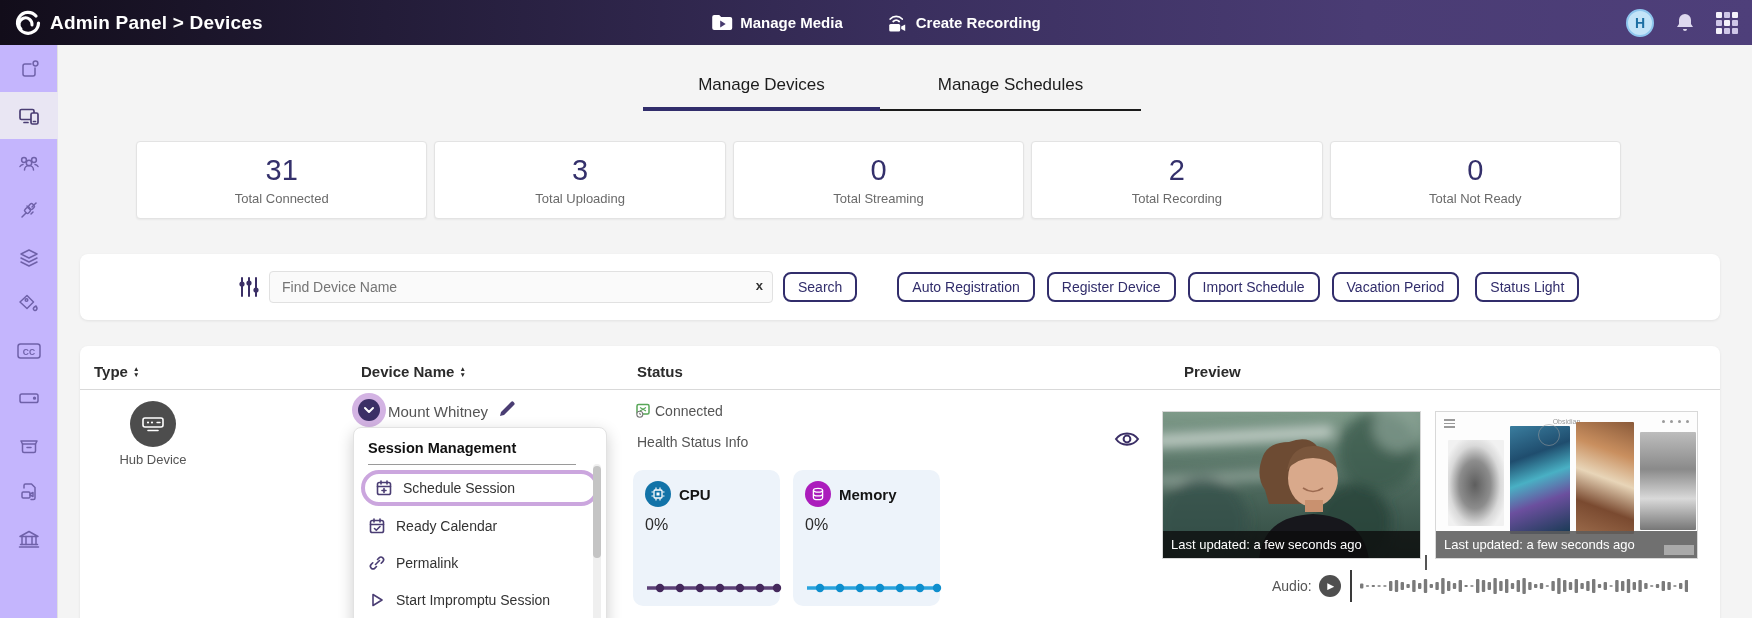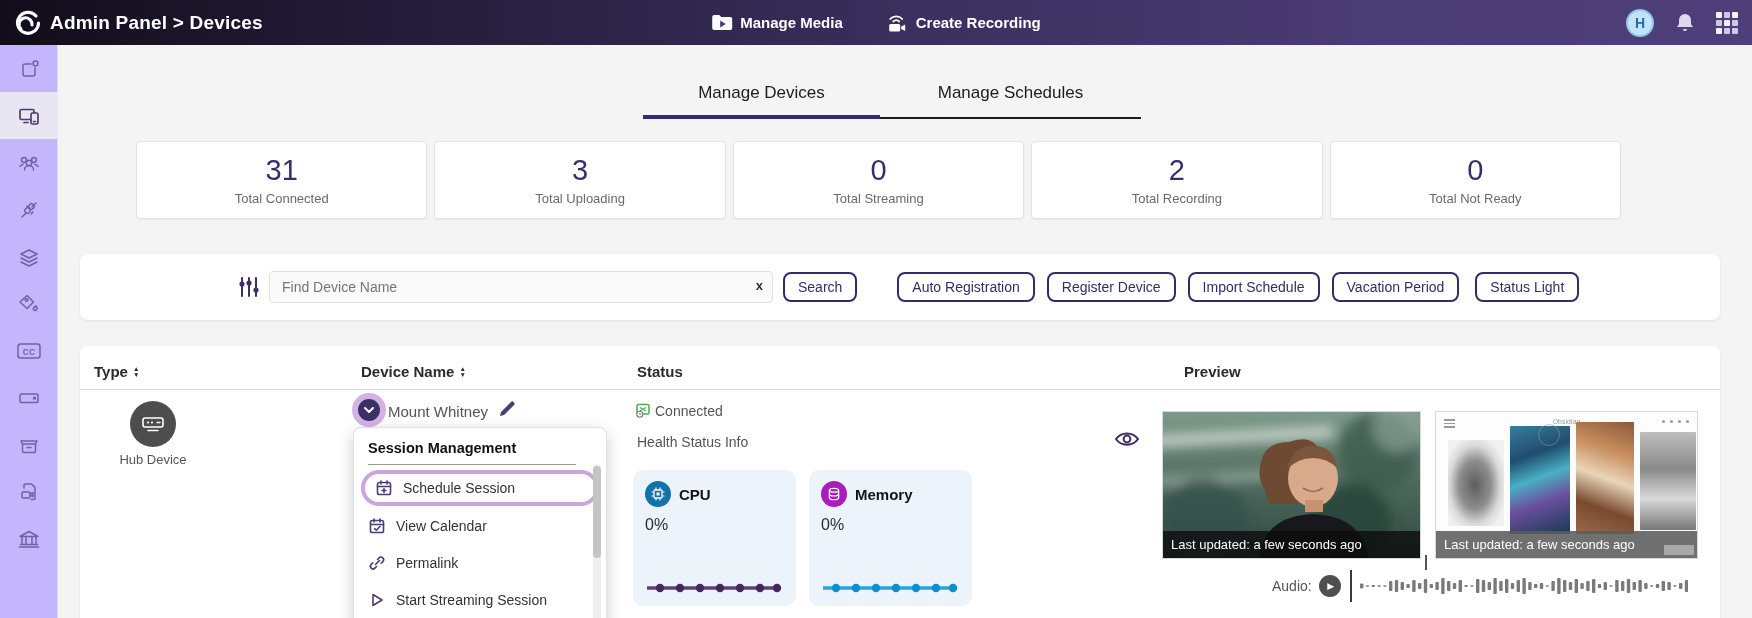--- a/index.html
+++ b/index.html
@@ -27,21 +27,21 @@
     border-right:1px solid #e2e2e2; z-index:20; }
   .side-item { width:58px; height:47px; display:flex; align-items:center; justify-content:center; cursor:pointer; }
   .side-item.active { background:#e9e6f3; }
   .side-item svg { stroke:#6f61a9; fill:none; stroke-width:1.5; stroke-linecap:round; stroke-linejoin:round; }
   .side-item.active svg { stroke:#4a3d73; stroke-width:1.7; }
 
   
   .main { position:absolute; left:58px; top:45px; width:1694px; height:573px; }
 
   
-  .tabs { position:absolute; left:585px; top:38px; display:flex; }
+  .tabs { position:absolute; left:585px; top:30px; display:flex; }
   .tab { text-align:center; font-size:17px; color:#1c1c1c; padding-bottom:12px; cursor:pointer; }
   .tab.t1 { width:237px; border-bottom:4px solid var(--accent-dark,#3b2b63); }
   .tab.t2 { width:261px; border-bottom:2px solid #1a1a1a; padding-bottom:14px; }
 
   
   .stats { position:absolute; left:78px; top:96px; width:1485px; display:flex; gap:7px; }
   .stat-card { flex:1; height:78px; background:#fff; border:1px solid #e3e3e3; border-radius:4px;
     box-shadow:0 1px 2px rgba(0,0,0,.05); display:flex; flex-direction:column; align-items:center; justify-content:center; }
   .stat-value { font-size:29px; color:var(--stat-number,#34306b); }
   .stat-label { font-size:13px; color:#6a6a6a; margin-top:4px; }
@@ -94,21 +94,21 @@
   .menu-track { position:absolute; right:5px; top:36px; bottom:10px; width:8px; background:#efefef; border-radius:4px; }
   .menu-thumb { position:absolute; right:5px; top:38px; width:8px; height:92px; background:#c4c4c4; border-radius:4px; }
 
   
   .status-line { position:absolute; left:555px; top:56px; display:flex; align-items:center; gap:3px;
     font-size:14px; color:#555; }
   .health-label { position:absolute; left:557px; top:88px; font-size:14px; color:#555; }
   .eye { position:absolute; left:1033px; top:83px; cursor:pointer; }
 
   .health-cards { position:absolute; left:553px; top:124px; display:flex; gap:13px; }
-  .hcard { width:163px; height:136px; background:#edf3fa; border-radius:10px; padding:11px 12px; position:relative; }
+  .hcard { width:147px; height:136px; background:#edf3fa; border-radius:10px; padding:11px 12px; position:relative; }
   .hcard-head { display:flex; align-items:center; gap:8px; }
   .hicon { width:26px; height:26px; border-radius:50%; display:flex; align-items:center; justify-content:center; flex:none; }
   .hname { font-size:15px; font-weight:bold; color:#141414; }
   .hval { margin-top:9px; font-size:16px; color:#2b2b2b; }
   .spark { position:absolute; left:10px; right:10px; bottom:9px; }
   .donut { width:52px; height:52px; border-radius:50%; border:11px solid var(--green,#2e8b2e); margin:7px 0 0 7px; }
 
   
   .thumb { position:absolute; top:65px; height:148px; overflow:hidden; border:1px solid #d8d8d8; }
   .thumb1 { left:1082px; width:259px; }
@@ -382,35 +382,35 @@
           <path d="M9 9.5 v4 M7 11.5 h4"></path>
         </svg>
         <span>Schedule Session</span>
       </div>
       <div class="menu-item plain">
         <svg width="18" height="18" viewBox="0 0 18 18">
           <rect x="2.5" y="3.5" width="13" height="12" rx="1.8"></rect>
             <path d="M2.5 7.5 h13 M6 2 v3 M12 2 v3"></path>
           <path d="M6.5 11.5 l1.8 1.8 L12 9.5"></path>
         </svg>
-        <span>View Calendar</span>
+        <span>Ready Calendar</span>
       </div>
       <div class="menu-item plain">
         <svg width="18" height="18" viewBox="0 0 18 18">
           <path d="M7.5 10.5 l4-4"></path>
           <path d="M9.5 5.5 l1.6-1.6 a2.6 2.6 0 0 1 3.7 3.7 L13.2 9.2"></path>
           <path d="M8.5 12.5 l-1.6 1.6 a2.6 2.6 0 0 1-3.7-3.7 L4.8 8.8"></path>
         </svg>
         <span>Permalink</span>
       </div>
       <div class="menu-item plain">
         <svg width="18" height="18" viewBox="0 0 18 18">
           <path d="M5 3.5 L14 9 L5 14.5 Z"></path>
         </svg>
-        <span>Start Streaming Session</span>
+        <span>Start Impromptu Session</span>
       </div>
       <div class="menu-track"></div>
       <div class="menu-thumb"></div>
     </div>
 
     <div class="status-line">
       <svg width="17" height="17" viewBox="0 0 17 17">
         <rect x="2" y="2.5" width="12" height="9.5" rx="1.5" fill="none" stroke="#57a657" stroke-width="1.5"></rect>
         <path d="M5 5.5 l6 3.5 M11 5.5 l-6 3.5" stroke="#57a657" stroke-width="1.1"></path>
         <circle cx="4.8" cy="12.2" r="3" fill="#fff" stroke="#777" stroke-width="1.1"></circle>

